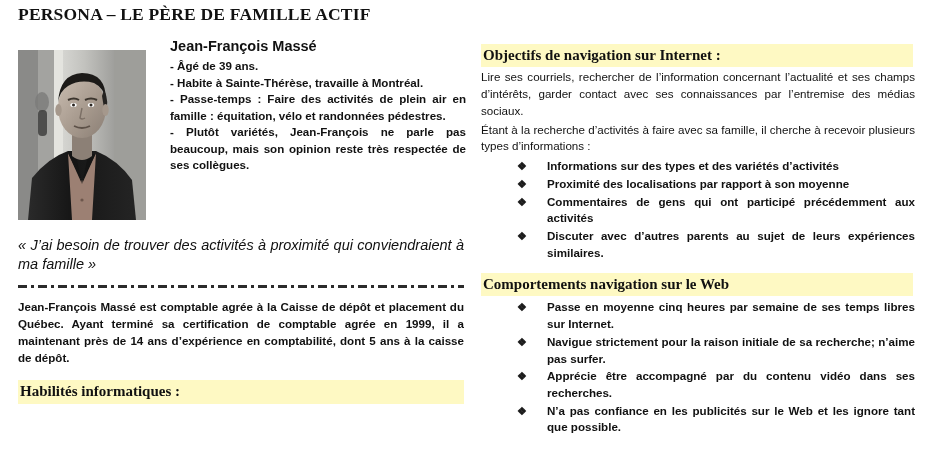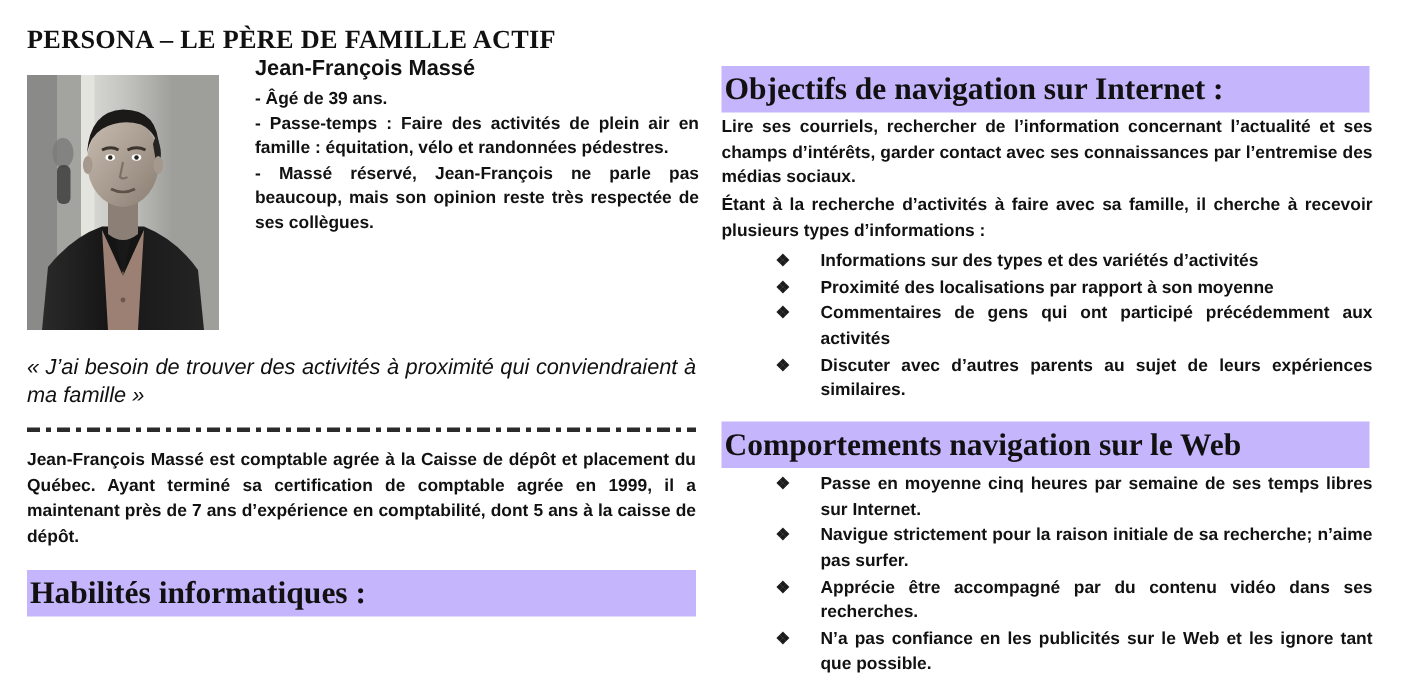--- a/index.html
+++ b/index.html
@@ -20,21 +20,21 @@
     position: relative;
     width: 940px;
     height: 466px;
     background: #ffffff;
   }
 
   
   .doc-title {
     position: absolute;
     left: 18px;
-    top: 16px;
+    top: 4px;
     font-family: "Liberation Serif", serif;
     font-weight: bold;
     font-size: 17.5px;
     letter-spacing: 0.2px;
     color: #111;
     white-space: nowrap;
   }
 
   
   .col-left {
@@ -117,40 +117,40 @@
     font-size: 11.6px;
     line-height: 1.45;
     text-align: justify;
     color: #111;
     font-weight: 600;
     width: 446px;
   }
 
   
   .hl-heading {
-    background: #c4b5fd;
+    background: #fef9c3;
     font-family: "Liberation Serif", serif;
     font-weight: bold;
-    font-size: 21px;
+    font-size: 15px;
     color: #111;
     line-height: 1.28;
     padding: 2px 4px 2px 2px;
     margin-top: 12px;
     white-space: nowrap;
   }
   .col-left .hl-heading { width: 440px; margin-top: 14px; }
   .col-right .hl-heading { width: 426px; }
 
   .section-para {
     margin-top: 2px;
     font-size: 11.6px;
     line-height: 1.45;
     text-align: justify;
     color: #111;
-    font-weight: 700;
+    font-weight: 400;
   }
   .col-right .section-para { width: 434px; }
 
   
   ul.bullets {
     list-style: none;
     margin: 3px 0 0 0;
     padding: 0 0 0 36px;
     width: 398px;
   }
@@ -241,32 +241,33 @@
 
           <ellipse cx="40.5" cy="60" rx="3.2" ry="6" fill="#a5988c"></ellipse>
           <ellipse cx="87.5" cy="60" rx="3.2" ry="6" fill="#a5988c"></ellipse>
         </svg>
       </div>
 
       <div class="identity-body">
         <div class="person-name">Jean-François Massé</div>
         <div class="fact-list">
           <div>- Âgé de 39 ans.</div>
+          <div>- Habite à Sainte-Thérèse, travaille à Montréal.</div>
           <div>- Passe-temps : Faire des activités de plein air en famille :  équitation,  vélo  et  randonnées pédestres.</div>
-          <div>- Massé réservé, Jean-François ne parle pas beaucoup, mais son opinion reste très respectée de ses collègues.</div>
+          <div>- Plutôt variétés, Jean-François ne parle pas beaucoup, mais son opinion reste très respectée de ses collègues.</div>
         </div>
       </div>
 
     </div>
 
     <div class="quote">« J’ai besoin de trouver des activités à proximité qui conviendraient à ma famille »</div>
 
     <div class="dash-rule"></div>
 
-    <div class="body-para">Jean-François Massé est comptable agrée à la Caisse de dépôt et placement du Québec. Ayant terminé sa certification de comptable agrée en 1999, il a maintenant près de 7 ans d’expérience en comptabilité, dont 5 ans à la caisse de dépôt.</div>
+    <div class="body-para">Jean-François Massé est comptable agrée à la Caisse de dépôt et placement du Québec. Ayant terminé sa certification de comptable agrée en 1999, il a maintenant près de 14 ans d’expérience en comptabilité, dont 5 ans à la caisse de dépôt.</div>
 
     <div class="hl-heading">Habilités informatiques :</div>
 
   </div>
 
   <div class="col-right">
 
     <div class="hl-heading">Objectifs de navigation sur Internet :</div>
     <div class="section-para">Lire ses courriels, rechercher de l’information concernant l’actualité et ses champs d’intérêts, garder contact avec ses connaissances par l’entremise des médias sociaux.</div>
 

